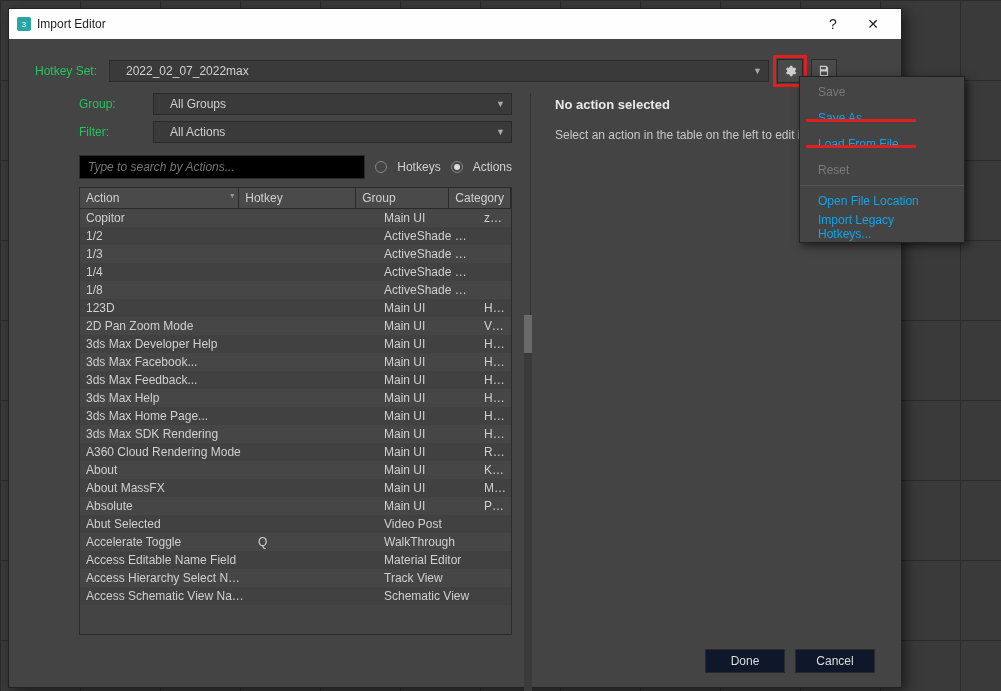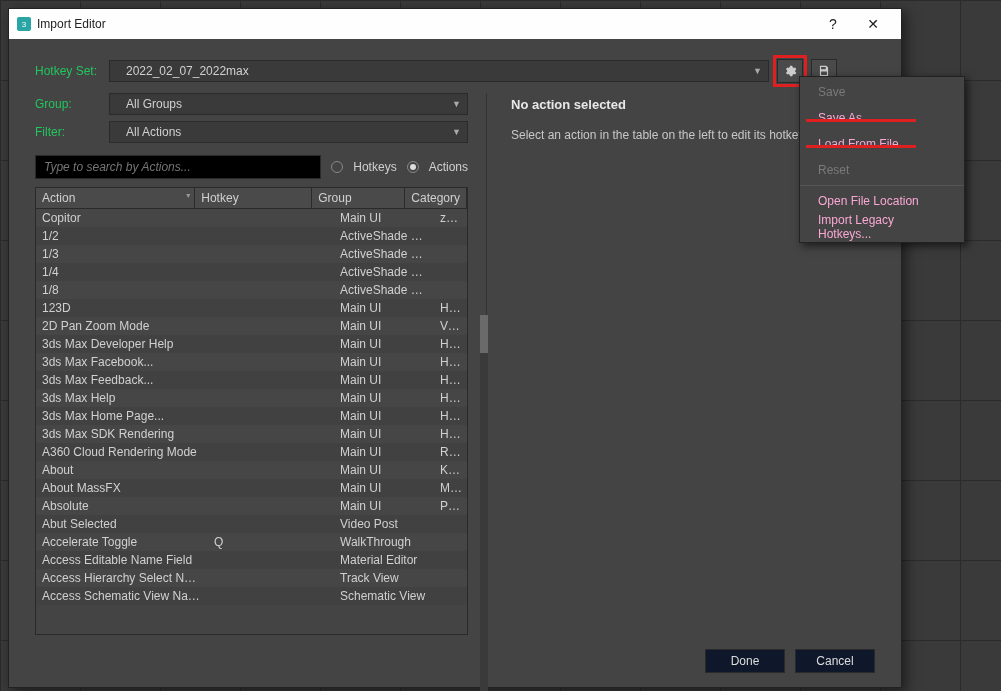--- a/index.html
+++ b/index.html
@@ -17,21 +17,21 @@
   .titlebar .help, .titlebar .close { width:40px; text-align:center; font-size:14px; cursor:pointer;}
   .body { flex:1; padding: 20px 26px 14px 26px; display:flex; flex-direction:column; color:#d0d0d0; font-size:12px;}
   .row { display:flex; align-items:center; margin-bottom:6px; gap:8px;}
   .label { width:66px; color:#22c55e;}
   .dropdown { flex:1; height:22px; background:#3a3a3a; border:1px solid #2a2a2a; display:flex; align-items:center; padding:0 16px; color:#d0d0d0; position:relative; cursor:pointer;}
   .dropdown .arrow { position:absolute; right:6px; font-size:9px; color:#aaa;}
   .hotkeyset-row .dropdown { max-width: 660px;}
   .icon-btn { width:26px; height:24px; background:#4a4a4a; border:1px solid #2a2a2a; display:flex; align-items:center; justify-content:center; cursor:pointer;}
   .icon-btn.highlight { outline:3px solid #e02020; outline-offset:1px;}
   .icon-btn svg { width:14px; height:14px; }
-  .split { display:flex; gap:0px; flex:1; min-height:0; margin-top:4px;}
+  .split { display:flex; gap:0px; flex:1; min-height:0; margin-top:4px;margin-left:44px;}
   .left { width:452px; display:flex; flex-direction:column; border-right:1px solid #333; padding-right:18px;}
   .right { flex:1; padding-left:24px; padding-top:4px; position:relative;}
   .searchrow { display:flex; align-items:center; gap:10px; margin:6px 0 8px 0;}
   .search { flex:1; height:24px; background:#000000; border:1px solid #2a2a2a; padding:0 8px; color:#888; font-style:italic; font-size:12px;}
   .radio-group { display:flex; gap:10px; align-items:center; color:#d0d0d0; font-size:12px;}
   .radio { width:12px; height:12px; border-radius:50%; border:1px solid #888; display:inline-block; position:relative;}
   .radio.checked::after { content:""; position:absolute; inset:2px; background:#ddd; border-radius:50%;}
   .table { flex:1; border:1px solid #2a2a2a; display:flex; flex-direction:column; min-height:0;}
   .thead { display:flex; background:#4a4a4a; border-bottom:1px solid #2a2a2a;}
   .th { padding:3px 6px; border-right:1px solid #2a2a2a; font-size:12px; color:#d0d0d0; position:relative;}
@@ -47,21 +47,21 @@
   .right p { font-size:12px; color:#c8c8c8;}
   .footer { display:flex; justify-content:flex-end; gap:10px; padding-top:14px;}
   .btn { width:80px; height:24px; background:#0f172a; border:1px solid #2a2a2a; color:#ddd; font-size:12px; display:flex; align-items:center; justify-content:center; cursor:pointer;}
   .scrolltrack { position:absolute; right:-2px; top:222px; width:8px; height:396px; background:#3a3a3a;}
   .scrollthumb { position:absolute; top:0; width:100%; height:38px; background:#6a6a6a;}
   
   .menu {
     position:absolute; left:799px; top:76px; width:166px; background:#444; border:1px solid #222;
     box-shadow: 3px 3px 8px rgba(0,0,0,0.6); padding:2px 0; z-index:50;
   }
-  .menu-item { height:26px; display:flex; align-items:center; padding:0 18px; font-size:12px; color:#f9a8d4; cursor:pointer; position:relative;}
+  .menu-item { height:26px; display:flex; align-items:center; padding:0 18px; font-size:12px; color:#0ea5e9; cursor:pointer; position:relative;}
   .menu-item.disabled { color:#7a7a7a; cursor:default;}
   .menu-sep { height:1px; background:#555; margin:2px 0;}
   .ul1 { left:806px; top:119px; width:110px; position:absolute; height:3px; background:#e02020; z-index:60;}
   .ul2 { left:806px; top:145px; width:110px; position:absolute; height:3px; background:#e02020; z-index:60;}
 </style>
 </head>
 <body>
 
 <div class="bg-grid"></div>
 

